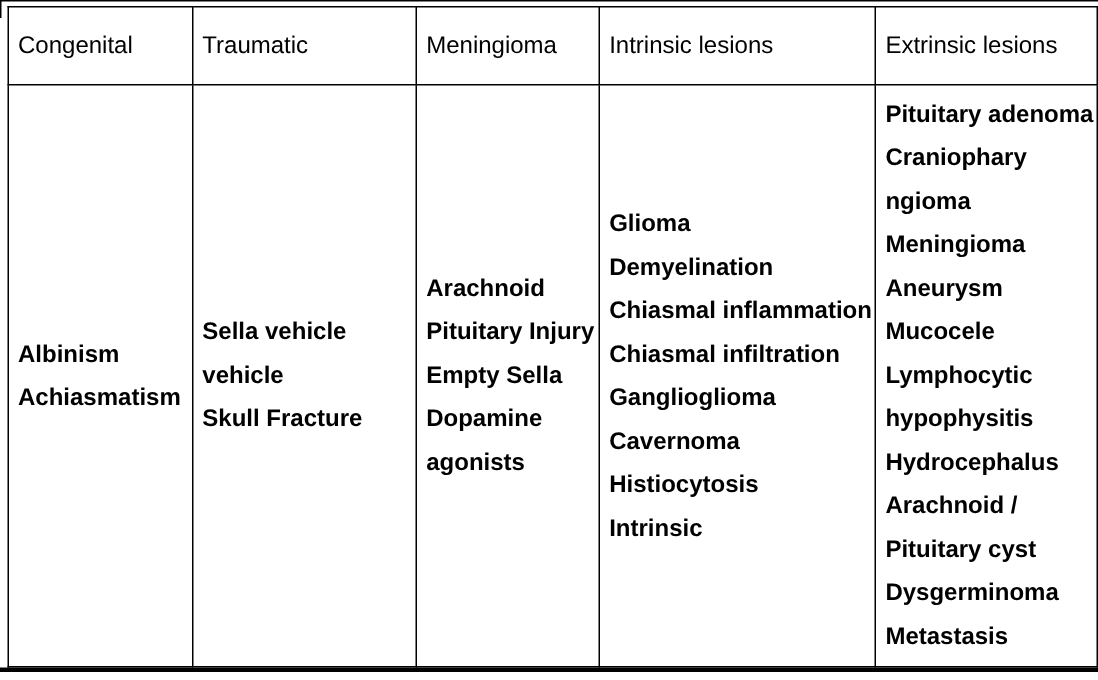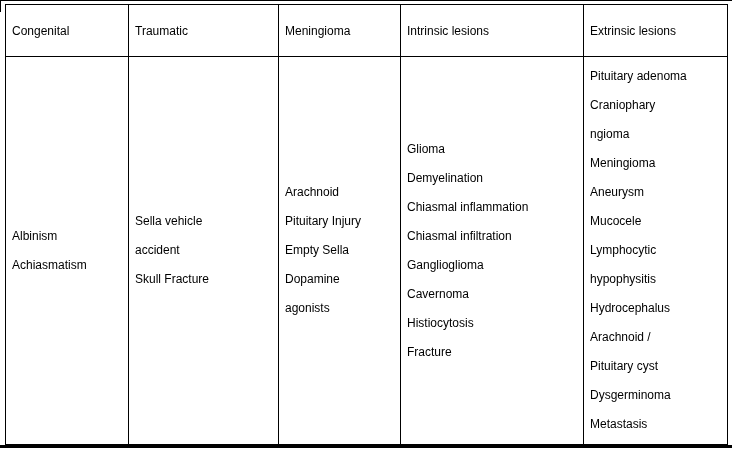--- a/index.html
+++ b/index.html
@@ -40,33 +40,34 @@
   table.etiology col.c2 { width: 150px; }
   table.etiology col.c3 { width: 122px; }
   table.etiology col.c4 { width: 183px; }
   table.etiology col.c5 { width: 144px; }
   table.etiology th,
   table.etiology td {
     border: 1px solid #000000;
     padding: 0 2px 0 6px;
     text-align: left;
     font-weight: normal;
-    font-size: 12px;
+    font-size: 16px;
     background: #ffffff;
   }
   table.etiology th {
     height: 51px;
     vertical-align: middle;
     white-space: nowrap;
     overflow: hidden;
   }
   table.etiology td {
     height: 387px;
     vertical-align: middle;
     overflow: hidden;
+    font-weight: bold;
   }
   .cell-line {
     line-height: 29px;
     white-space: nowrap;
   }
 </style>
 </head>
 <body>
 
 <div class="page">
@@ -95,21 +96,21 @@
       <tr>
         <td>
           <div class="lines">
               <div class="cell-line">Albinism</div>
               <div class="cell-line">Achiasmatism</div>
             </div>
         </td>
         <td>
           <div class="lines">
               <div class="cell-line">Sella vehicle</div>
-              <div class="cell-line">accident</div>
+              <div class="cell-line">vehicle</div>
               <div class="cell-line">Skull Fracture</div>
             </div>
         </td>
         <td>
           <div class="lines">
               <div class="cell-line">Arachnoid</div>
               <div class="cell-line">Pituitary Injury</div>
               <div class="cell-line">Empty Sella</div>
               <div class="cell-line">Dopamine</div>
               <div class="cell-line">agonists</div>
@@ -117,21 +118,21 @@
         </td>
         <td>
           <div class="lines">
               <div class="cell-line">Glioma</div>
               <div class="cell-line">Demyelination</div>
               <div class="cell-line">Chiasmal inflammation</div>
               <div class="cell-line">Chiasmal infiltration</div>
               <div class="cell-line">Ganglioglioma</div>
               <div class="cell-line">Cavernoma</div>
               <div class="cell-line">Histiocytosis</div>
-              <div class="cell-line">Fracture</div>
+              <div class="cell-line">Intrinsic</div>
             </div>
         </td>
         <td>
           <div class="lines">
               <div class="cell-line">Pituitary adenoma</div>
               <div class="cell-line">Craniophary</div>
               <div class="cell-line">ngioma</div>
               <div class="cell-line">Meningioma</div>
               <div class="cell-line">Aneurysm</div>
               <div class="cell-line">Mucocele</div>

